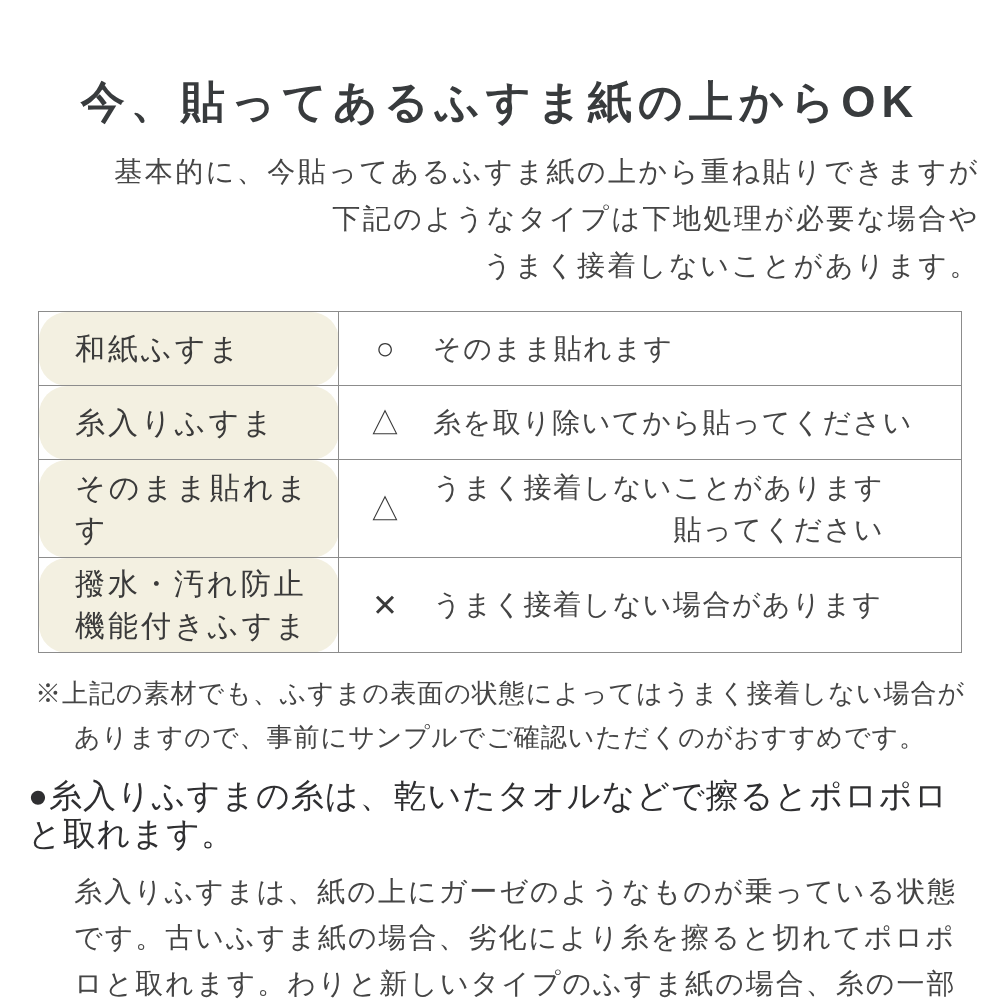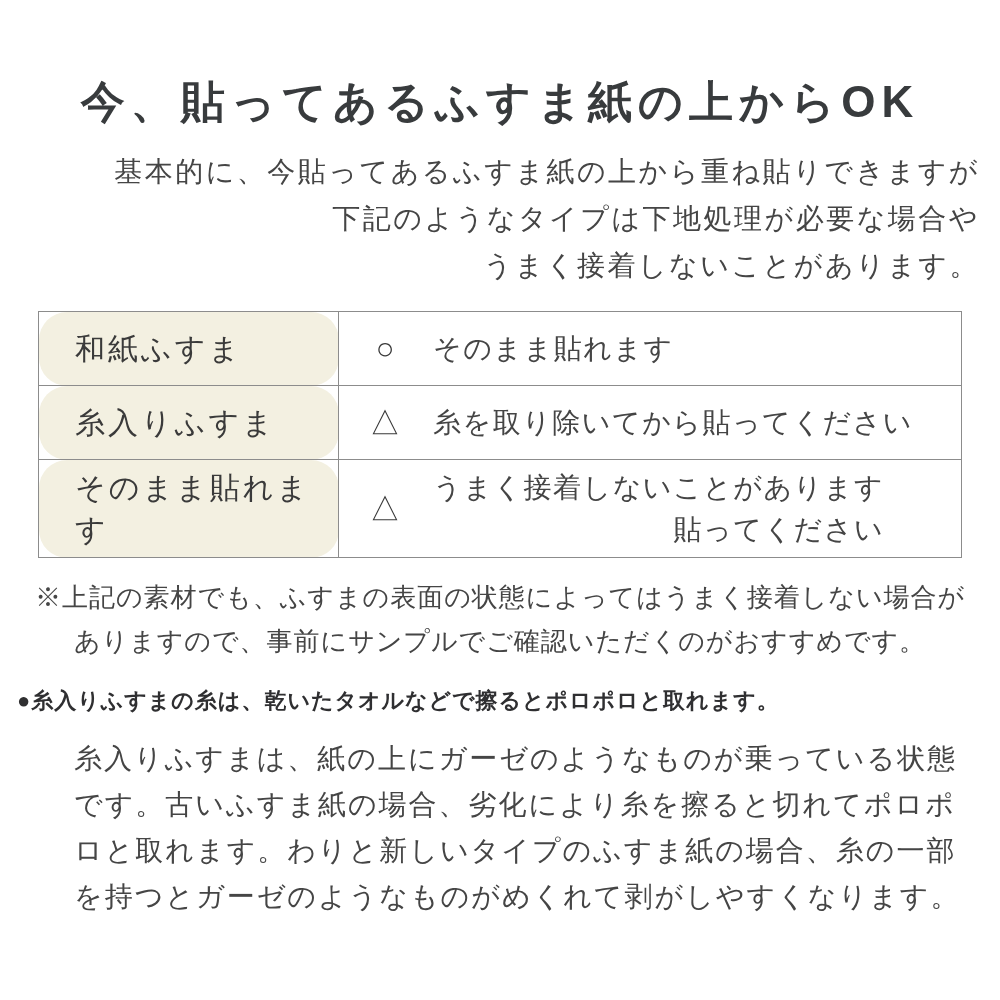--- a/index.html
+++ b/index.html
@@ -87,27 +87,26 @@
   .r2 { height: 74px; }
   .r3 { height: 98px; }
   .r4 { height: 95px; }
   .note {
     margin: 18px 20px 0;
     text-align: center;
     font-size: 26px;
     line-height: 44px;
     letter-spacing: 1px;
     white-space: pre-line;
-    font-family: Liberation Serif, serif;
   }
   .thread-heading {
-    margin: 18px 20px 0 17px;
-    font-size: 22px;
+    margin: 18px 20px 0 28px;
+    font-size: 33px;
     line-height: 38px;
-    font-weight: 700;
+    font-weight: 400;
     letter-spacing: 1px;
     color: var(--heading_text, #2f2f31);
     white-space: pre-line;
   }
   .thread-body {
     margin: 16px 36px 0 74px;
     font-size: 28px;
     line-height: 46px;
     letter-spacing: 2px;
     text-align: left;
@@ -148,20 +147,30 @@
       <tr class="r3">
         <th class="label-cell">そのまま貼れます</th>
         <td class="result-cell">
           <div class="cellwrap">
             <span class="symbol">△</span>
             <span class="desc">うまく接着しないことがあります
 貼ってください</span>
           </div>
         </td>
       </tr>
+      <tr class="r4">
+        <th class="label-cell">撥水・汚れ防止
+機能付きふすま</th>
+        <td class="result-cell">
+          <div class="cellwrap">
+            <span class="symbol">✕</span>
+            <span class="desc">うまく接着しない場合があります</span>
+          </div>
+        </td>
+      </tr>
     </tbody>
   </table>
 
   <p class="note">※上記の素材でも、ふすまの表面の状態によってはうまく接着しない場合が
 ありますので、事前にサンプルでご確認いただくのがおすすめです。</p>
 
   <h2 class="thread-heading">●糸入りふすまの糸は、乾いたタオルなどで擦るとポロポロと取れます。</h2>
 
   <p class="thread-body">糸入りふすまは、紙の上にガーゼのようなものが乗っている状態
 です。古いふすま紙の場合、劣化により糸を擦ると切れてポロポ

